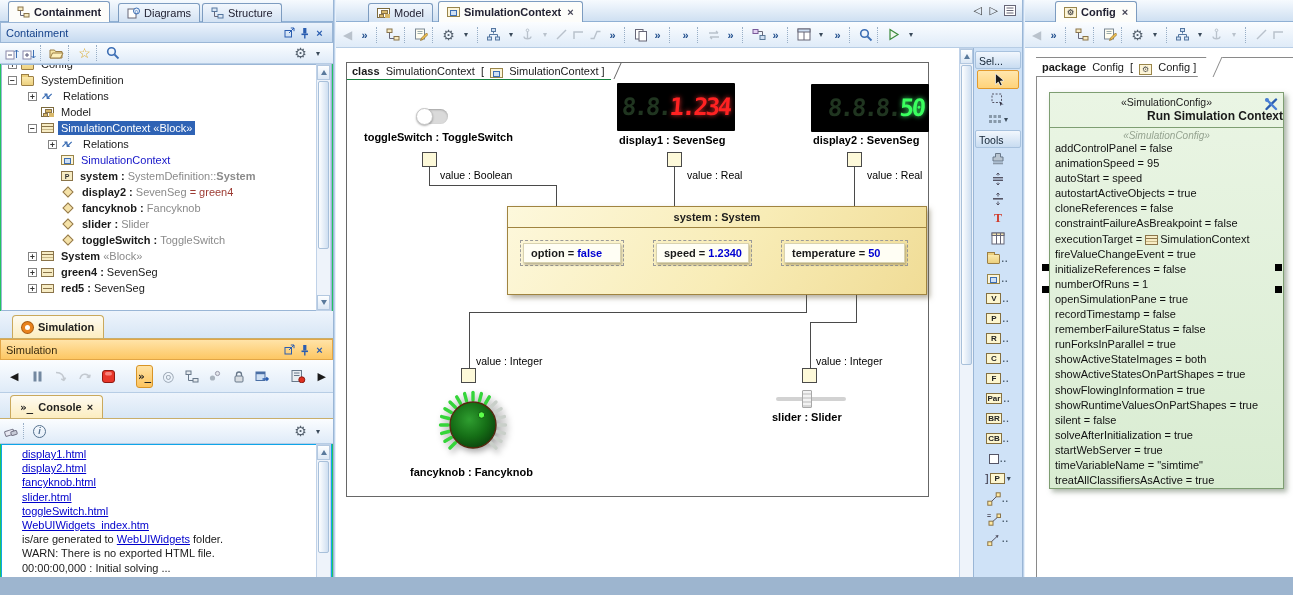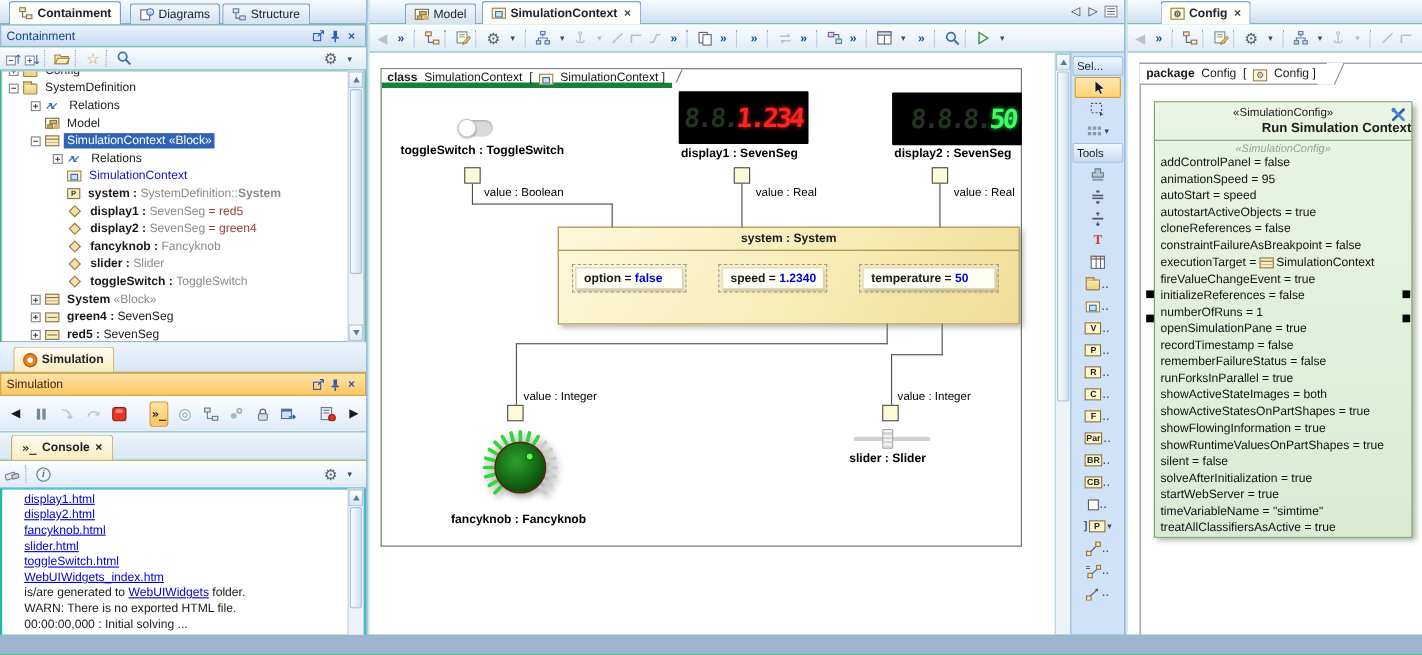--- a/index.html
+++ b/index.html
@@ -74,21 +74,21 @@
 #console{position:absolute;left:1px;top:444px;width:331px;height:150px;background:#fff;border:1px solid #0ea5e9;padding:2px 20px;overflow:hidden;line-height:14.2px;}
 .clink{color:#0000cc;text-decoration:underline;cursor:pointer;}
 
 #sim-tbar{display:flex;gap:7px;align-items:center;padding-left:6px;}
 .simbtn{width:23px;height:23px;display:flex;align-items:center;justify-content:center;border-radius:3px;}
 .simbtn.active{background:linear-gradient(#ffe2a3,#fcc45f);border:1px solid #d89426;}
 .simgap{width:8px;}
 
 #dcanvas{position:absolute;left:0;top:48px;width:623px;height:547px;background:#fff;overflow:hidden;}
 .dframe{position:absolute;left:10px;top:14px;width:583px;height:435px;border:1px solid #676767;}
-.dfhdr{position:absolute;left:0;top:0;height:17px;background:#fff;border-bottom:5px solid #15803d;padding:2px 6px 0 5px;white-space:nowrap;z-index:2;}
+.dfhdr{position:absolute;left:0;top:0;height:17px;background:#fff;border-bottom:1px solid #15803d;padding:2px 6px 0 5px;white-space:nowrap;z-index:2;}
 .dfhdr .slant{position:absolute;right:-7px;top:0;width:14px;height:100%;background:#fff;border-right:1px solid #676767;transform:skewX(-24deg);z-index:-1;}
 .wlabel{position:absolute;font-weight:bold;font-size:11px;color:#000;white-space:nowrap;}
 .port{position:absolute;width:15px;height:15px;background:#fdf9d9;border:1px solid #4a4a4a;}
 .portlabel{position:absolute;font-size:10.5px;color:#000;white-space:nowrap;}
 .cline{position:absolute;background:#4a4a4a;}
 .sysblock{position:absolute;left:171px;top:158px;width:420px;height:89px;background:linear-gradient(125deg,#fdf8dc 0%,#f8ecb6 55%,#f0dc96 100%);border:1px solid #a08440;box-shadow:3px 3px 5px rgba(110,100,70,.5);}
 .sysblock .shdr{height:21px;border-bottom:1px solid #a08440;text-align:center;font-weight:bold;padding-top:4px;font-size:11px;}
 .vbox{position:absolute;height:26px;border:1px dashed #9a9a9a;padding:2px;}
 .vbox .inner{height:100%;background:#fffef4;border:1px solid #d8d2b0;box-shadow:1px 2px 2px rgba(100,90,60,.4);display:flex;align-items:center;padding:0 7px;font-weight:bold;font-size:11px;white-space:nowrap;}
 .vbox .val{color:#0000d2;}
@@ -261,25 +261,20 @@
         </div>
         <div class="trow" style="padding-left:46px;">
           <span class="expsp"></span>
           <span class="ic ic-diagram"></span>
           <span class="tlabel"><span class="sg-blue">SimulationContext</span></span>
         </div>
         <div class="trow" style="padding-left:46px;">
           <span class="expsp"></span>
           <span class="ic ic-portp">P</span>
           <span class="tlabel"><span class="sg-b">system : </span><span class="sg-gray">SystemDefinition::</span><span class="sg-grayb">System</span></span>
-        </div>
-        <div class="trow" style="padding-left:46px;">
-          <span class="expsp"></span>
-          <span class="ic ic-part"></span>
-          <span class="tlabel"><span class="sg-b">display1 : </span><span class="sg-gray">SevenSeg </span><span class="sg-red">= red5</span></span>
         </div>
         <div class="trow" style="padding-left:46px;">
           <span class="expsp"></span>
           <span class="ic ic-part"></span>
           <span class="tlabel"><span class="sg-b">display2 : </span><span class="sg-gray">SevenSeg </span><span class="sg-red">= green4</span></span>
         </div>
         <div class="trow" style="padding-left:46px;">
           <span class="expsp"></span>
           <span class="ic ic-part"></span>
           <span class="tlabel"><span class="sg-b">fancyknob : </span><span class="sg-gray">Fancyknob</span></span>

